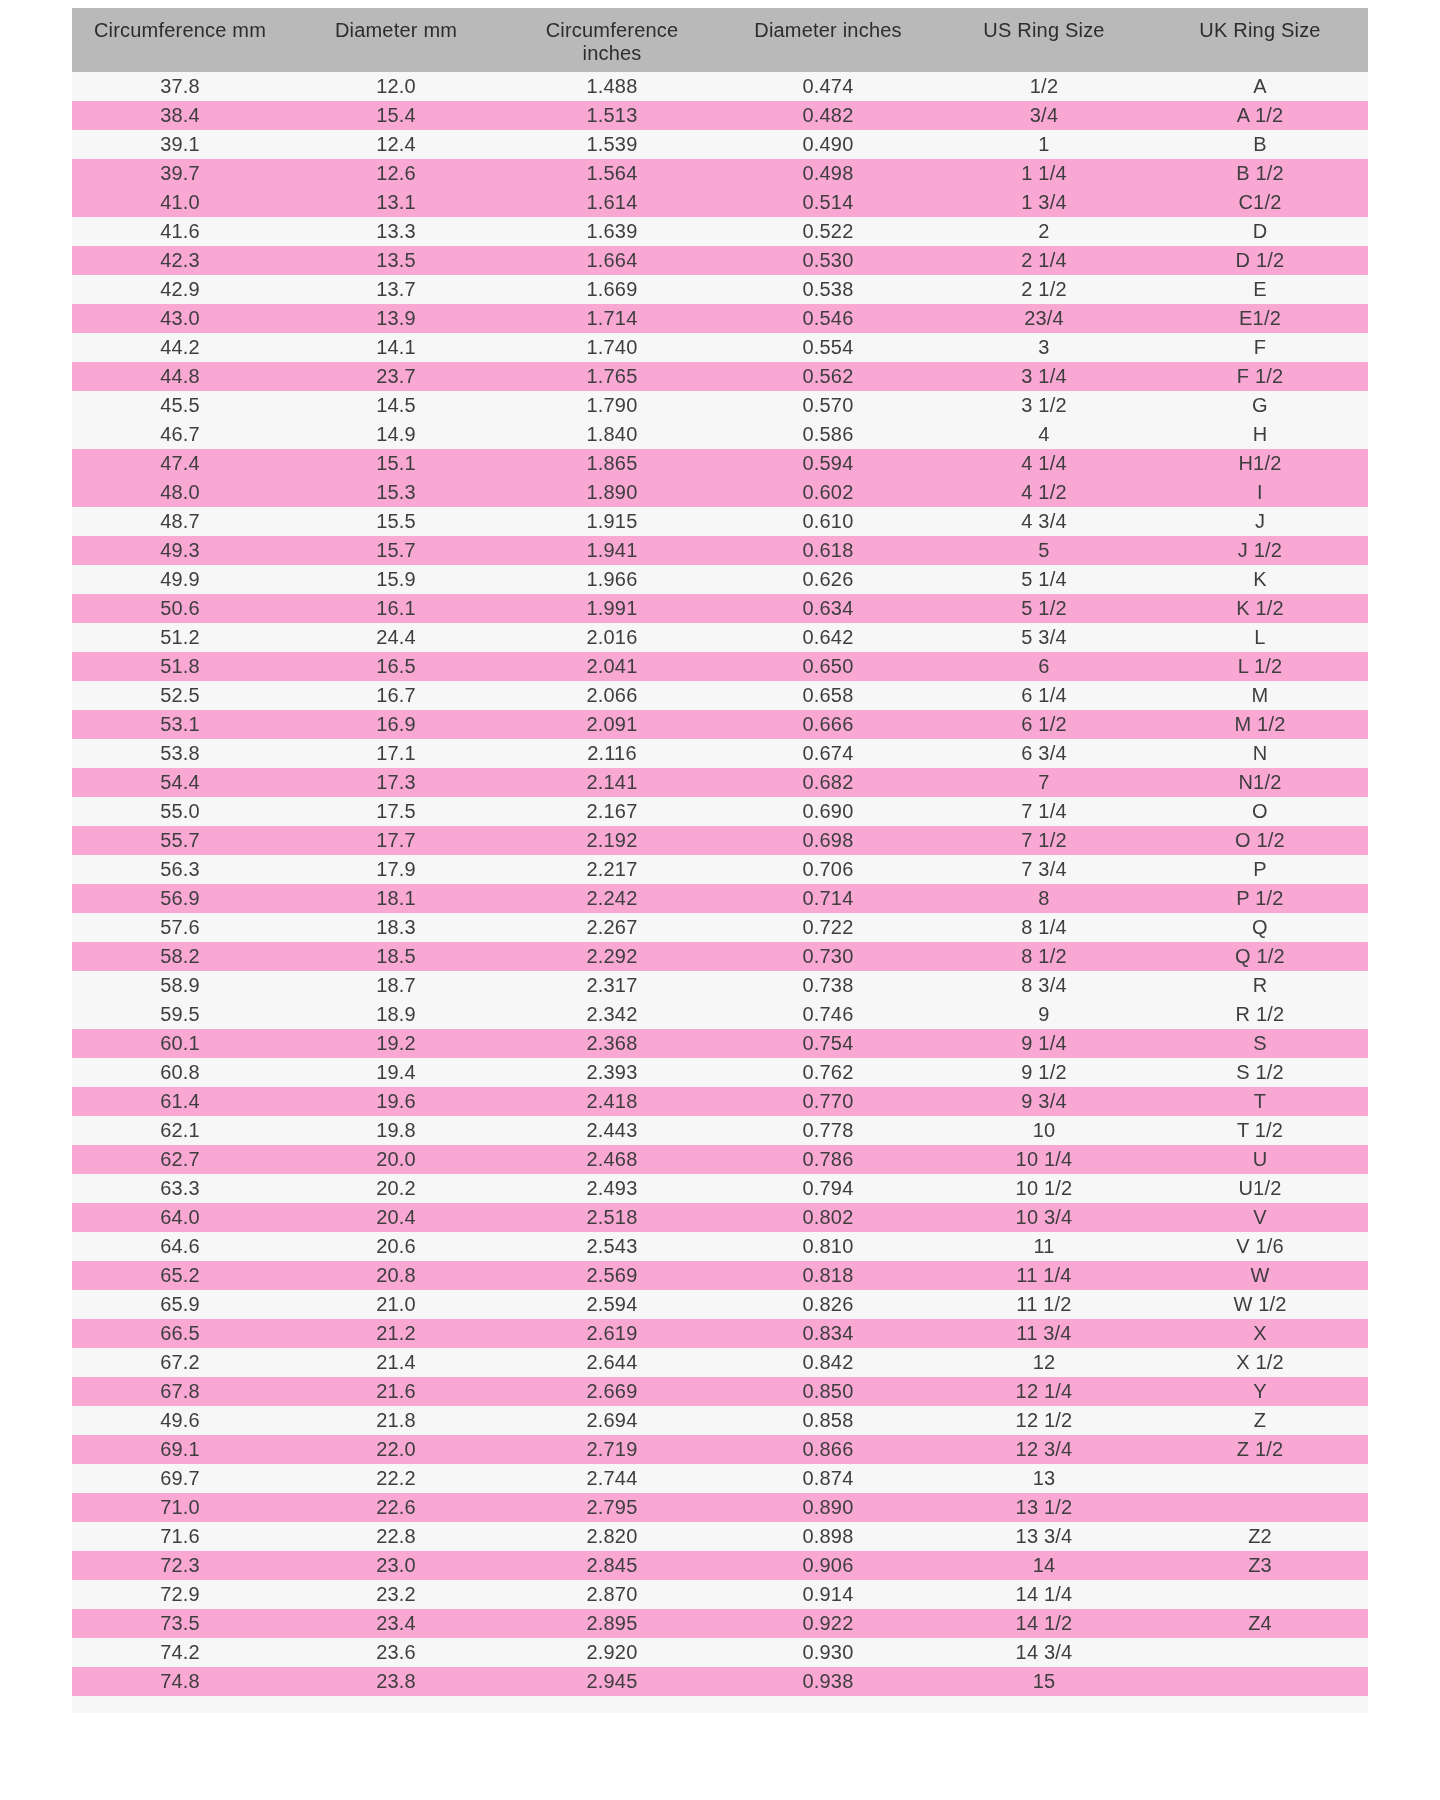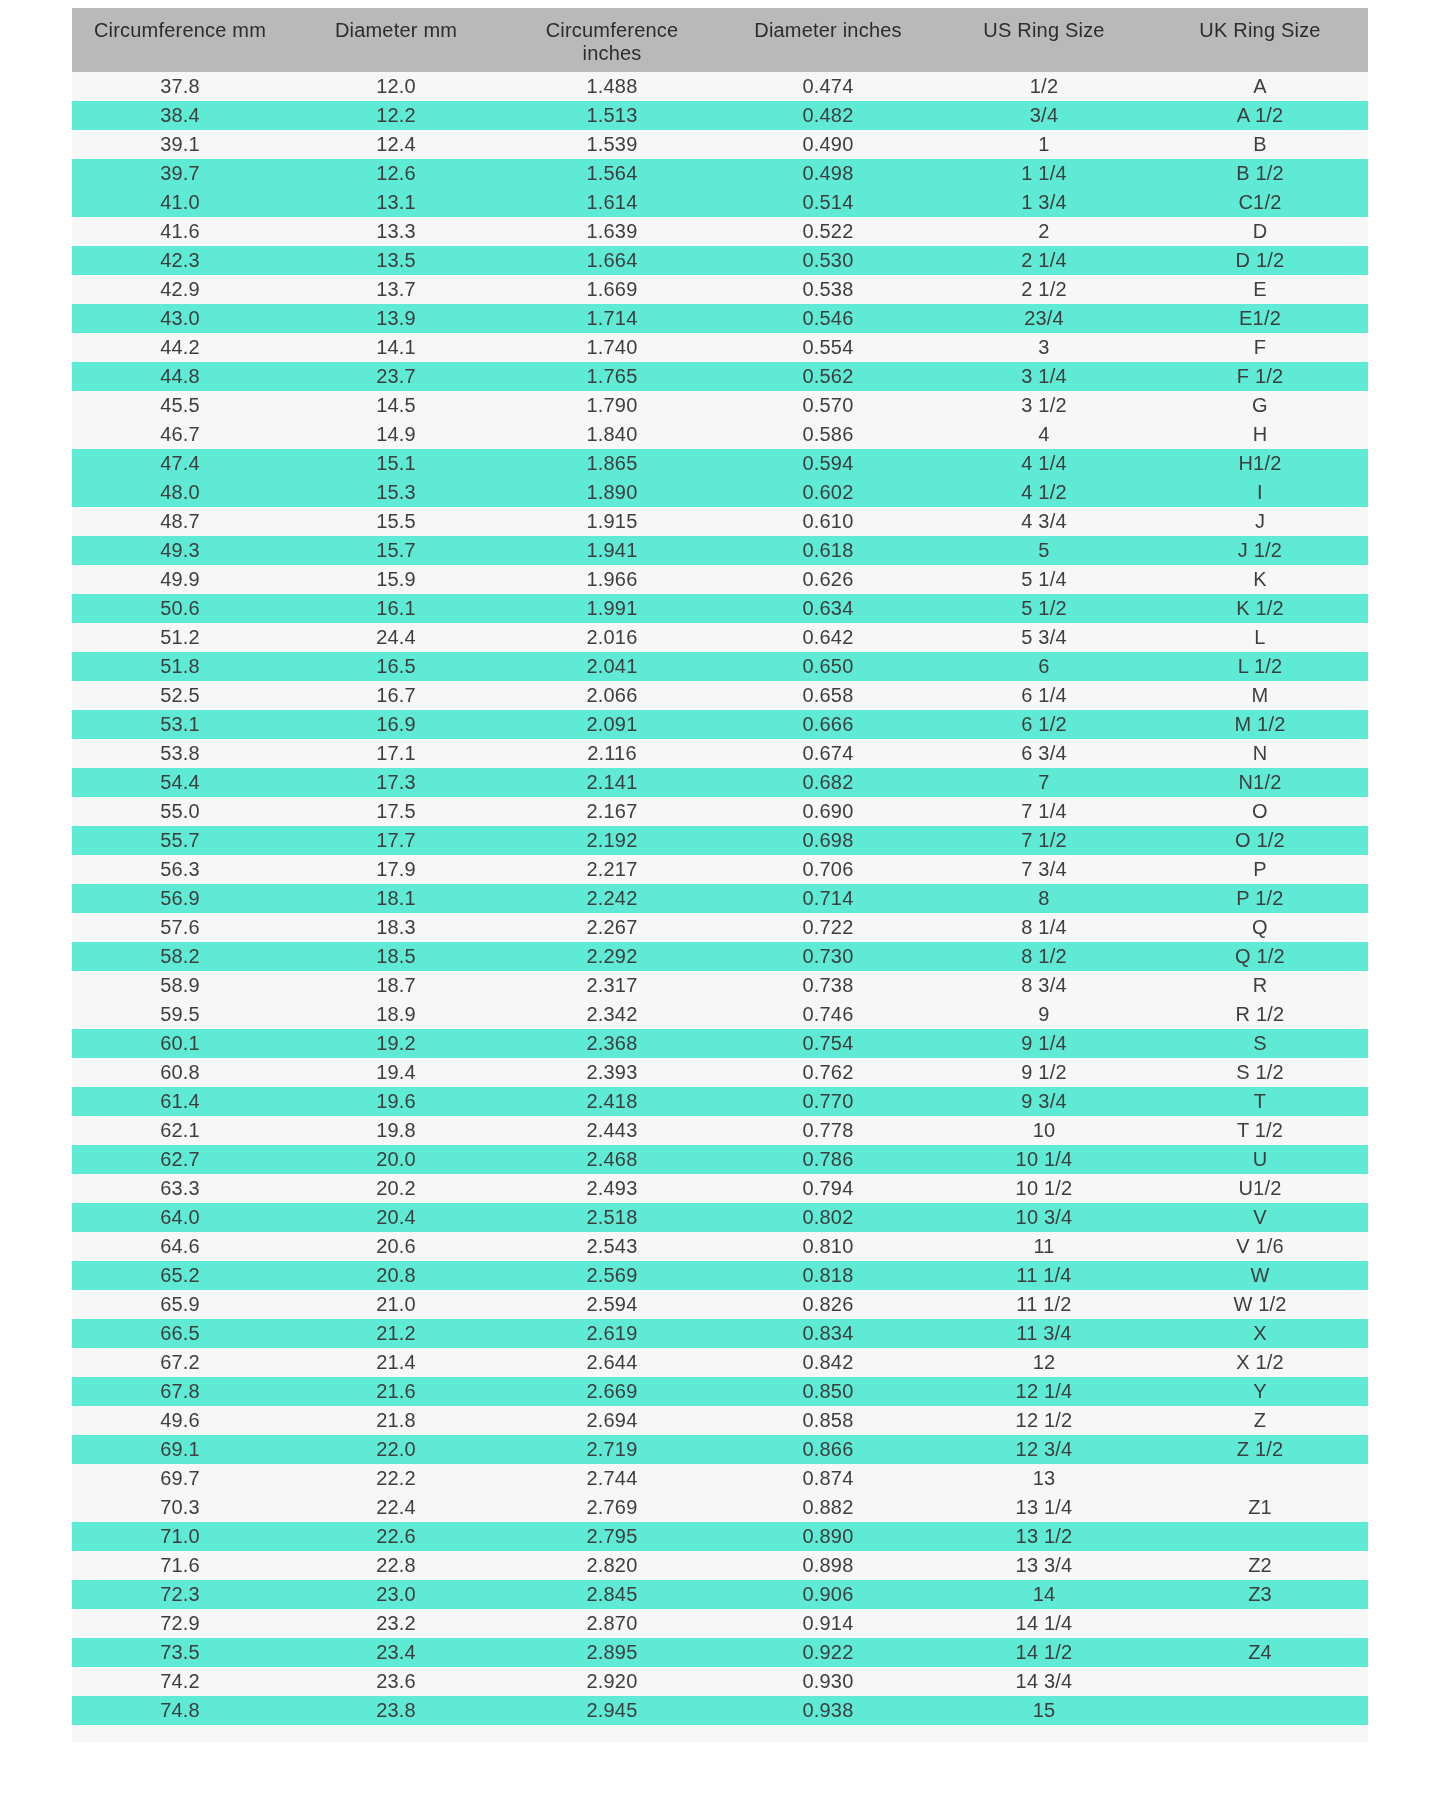--- a/index.html
+++ b/index.html
@@ -49,21 +49,21 @@
     padding: 0;
     text-align: center;
     vertical-align: middle;
     font-size: 20px;
     line-height: 29px;
     color: var(--row-text, #3e3e3e);
     letter-spacing: 0.2px;
     white-space: nowrap;
     overflow: hidden;
   }
-  tbody tr { background: #5eead4; }
+  tbody tr { background: #f9a8d4; }
   tbody tr.g { background: var(--stripe, #f7f7f7); margin-top: 16px; }
   .bottom-strip {
     width: 1296px;
     height: 17px;
     background: var(--stripe, #f7f7f7);
   }
 </style>
 </head>
 <body>
 
@@ -84,21 +84,21 @@
           <tr class="g">
             <td>37.8</td>
             <td>12.0</td>
             <td>1.488</td>
             <td>0.474</td>
             <td>1/2</td>
             <td>A</td>
           </tr>
           <tr>
             <td>38.4</td>
-            <td>12.2</td>
+            <td>15.4</td>
             <td>1.513</td>
             <td>0.482</td>
             <td>3/4</td>
             <td>A 1/2</td>
           </tr>
           <tr class="g">
             <td>39.1</td>
             <td>12.4</td>
             <td>1.539</td>
             <td>0.490</td>
@@ -465,28 +465,20 @@
             <td>12 3/4</td>
             <td>Z 1/2</td>
           </tr>
           <tr class="g">
             <td>69.7</td>
             <td>22.2</td>
             <td>2.744</td>
             <td>0.874</td>
             <td>13</td>
             <td></td>
-          </tr>
-          <tr class="g">
-            <td>70.3</td>
-            <td>22.4</td>
-            <td>2.769</td>
-            <td>0.882</td>
-            <td>13 1/4</td>
-            <td>Z1</td>
           </tr>
           <tr>
             <td>71.0</td>
             <td>22.6</td>
             <td>2.795</td>
             <td>0.890</td>
             <td>13 1/2</td>
             <td></td>
           </tr>
           <tr class="g">

